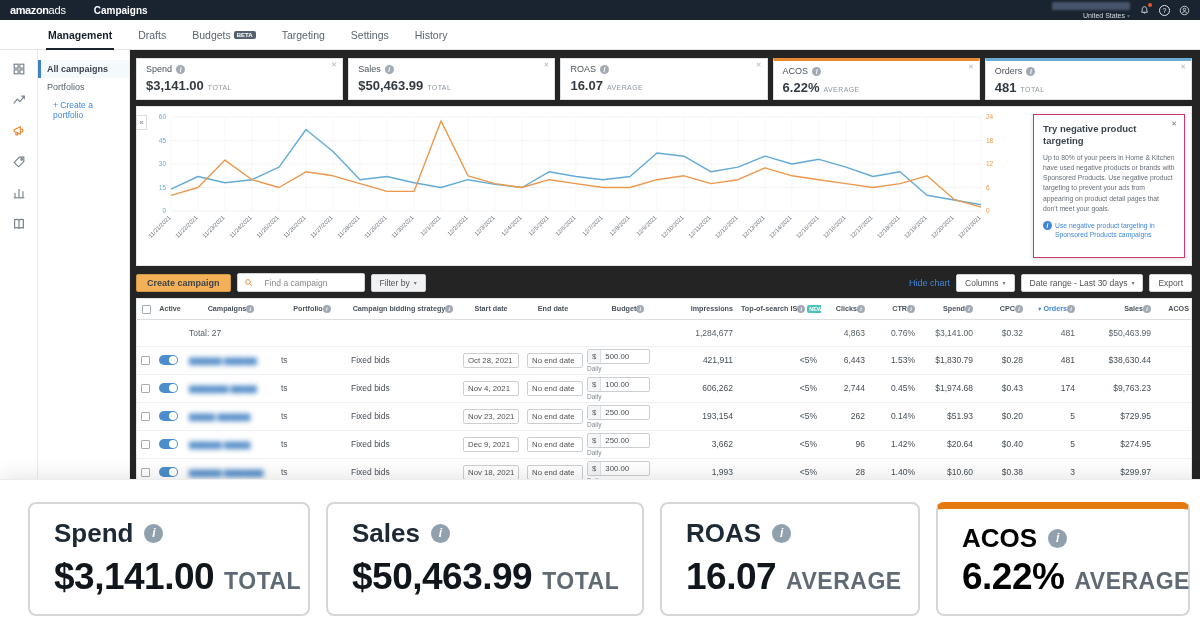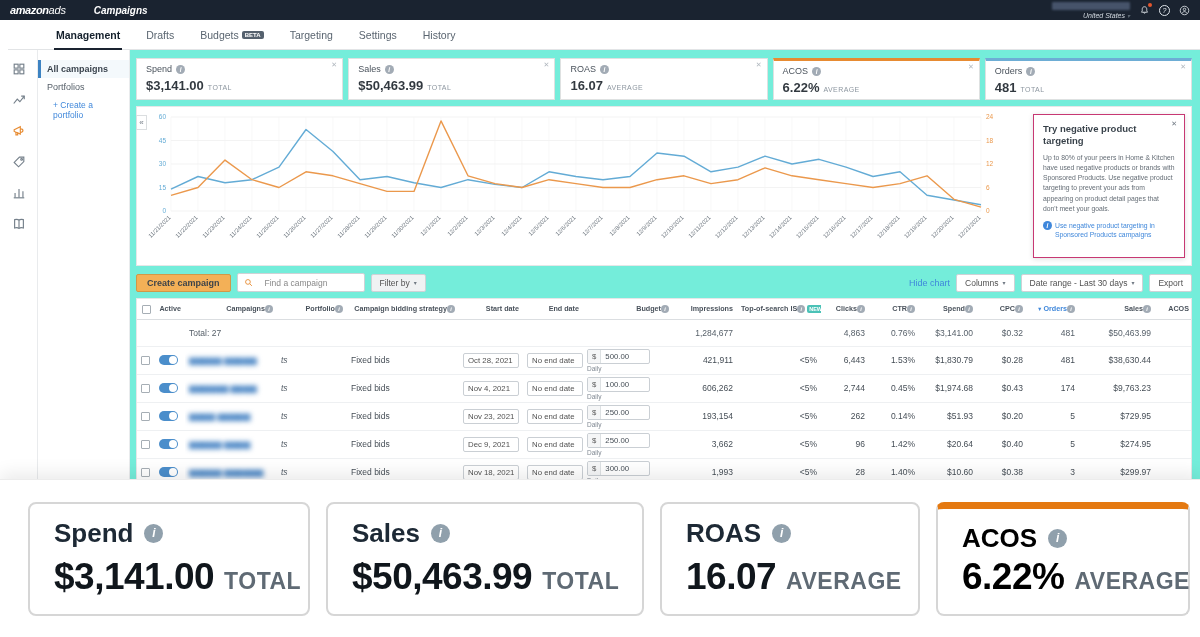--- a/index.html
+++ b/index.html
@@ -1,43 +1,43 @@
 <!DOCTYPE html>
 <html><head>
 <meta charset="utf-8">
 <style>
   * { box-sizing: border-box; margin: 0; padding: 0; }
   html,body { width:1200px; }
   body { font-family: "Liberation Sans", sans-serif; background:#fff; }
   .app { position:relative; width:1200px; height:637px; overflow:hidden; background:#fff; color:#2b3540; }
 
   
-  .navbar { display:flex; align-items:center; height:20px; background:#1a2330; color:#fff; padding:0 10px;font-style:italic; }
+  .navbar { display:flex; align-items:center; height:20px; background:#1a2330; color:#fff; padding:0 10px; }
   .logo { display:flex; align-items:baseline; font-size:11px; cursor:pointer; }
   .logo .b { font-weight:bold; letter-spacing:-0.4px; }
   .logo .l { font-weight:normal; letter-spacing:-0.2px; }
   .nav-section { font-size:10px; font-weight:bold; margin-left:28px; }
   .nav-right { margin-left:auto; display:flex; align-items:center; gap:9px; }
   .account-col { display:flex; flex-direction:column; align-items:flex-end; gap:2px; }
   .account-box { width:78px; height:8px; background:#46536a; border-radius:1px; filter:blur(1px); }
   .country { font-size:7px; color:#d4dbe2; display:flex; gap:2px; align-items:center; }
   .nav-ico { position:relative; display:flex; align-items:center; justify-content:center; cursor:pointer; }
   .nav-ico svg { width:11px; height:11px; stroke:#dfe5ea; fill:none; stroke-width:1.2; }
   .bell-dot { position:absolute; top:-2px; right:-2px; width:4px; height:4px; border-radius:50%; background:#e4572e; }
   .circle-ico { width:11px; height:11px; border:1px solid #dfe5ea; border-radius:50%; font-size:7px; color:#dfe5ea; display:flex; align-items:center; justify-content:center; }
 
   
-  .tabbar { display:flex; align-items:flex-end; gap:22px; background:#fff; padding-left:46px; height:30px; border-bottom:1px solid #e2e4e6;margin-left:8px; }
+  .tabbar { display:flex; align-items:flex-end; gap:22px; background:#fff; padding-left:46px; height:30px; border-bottom:1px solid #e2e4e6; }
   .tab { font-size:10.5px; color:#5a6570; padding:0 2px 8px; position:relative; display:flex; gap:3px; align-items:center; cursor:pointer; }
   .tab.active { color:#14202c; font-weight:bold; }
   .tab.active::after { content:""; position:absolute; left:0; right:0; bottom:-1px; height:2px; background:#1a2330; }
   .beta-badge { font-size:6px; background:#55616e; color:#fff; padding:1px 3px; border-radius:2px; font-weight:bold; }
 
   
-  .dashboard { position:relative; height:515px; display:flex; background:#5eead4; }
+  .dashboard { position:relative; height:515px; display:flex; background:#000000; }
   .dashboard::after { content:""; position:absolute; inset:0; background:rgba(255,255,255,0.14); pointer-events:none; z-index:40; }
 
   .icon-rail { width:38px; background:#fff; border-right:1px solid #e6e8ea; display:flex; flex-direction:column; align-items:center; padding-top:12px; gap:13px; }
   .rail-icon { cursor:pointer; }
   .rail-icon svg { width:14px; height:14px; stroke:#5e6b77; fill:none; stroke-width:1.3; }
   .rail-icon.active svg { stroke:#e47911; }
 
   .subnav { width:92px; background:#fff; border-right:1px solid #e6e8ea; padding-top:10px; font-size:9px; }
   .subnav-item { padding:4px 6px 4px 9px; color:#3a4550; cursor:pointer; }
   .subnav-item.active { font-weight:bold; color:#14202c; border-left:3px solid #1e6fb8; padding-left:6px; background:#f3f8fc; }
@@ -75,31 +75,31 @@
   .search-box input { border:none; outline:none; font-size:8.5px; width:100%; color:#333; background:transparent; font-family:"Liberation Sans",sans-serif; }
   .chip { background:#eef0f1; border:1px solid #c6cbd0; border-radius:2px; font-size:8.5px; padding:3px 8px; color:#333; display:flex; gap:4px; align-items:center; cursor:pointer; }
   .btn-ghost { background:#fff; border:1px solid #c6cbd0; border-radius:2px; font-size:8.5px; padding:3px 8px; color:#333; display:flex; gap:4px; align-items:center; cursor:pointer; }
   .caret { font-size:6px; color:#5a6570; }
   .spacer { flex:1; }
   .link-blue { color:#2074d5; font-size:9px; cursor:pointer; }
 
   
   .table-wrap { margin-top:6px; background:#fff; border:1px solid #e1e3e5; flex:1; overflow:hidden; }
   table { border-collapse:collapse; table-layout:fixed; font-size:8.5px; }
-  th { font-size:7.2px; font-weight:bold; color:#2b3540; padding:5px 4px; border-bottom:1px solid #d5d9dc; text-align:right; white-space:nowrap; overflow:hidden; height:20px; cursor:pointer; }
+  th { font-size:7.2px; font-weight:bold; color:#2b3540; padding:5px 4px; border-bottom:1px solid #d5d9dc; text-align:center; white-space:nowrap; overflow:hidden; height:20px; cursor:pointer; }
   th.right, td.right { text-align:right; }
   th.sorted { color:#2074d5; }
   .sort-arrow { font-size:5.5px; color:#2074d5; margin-right:1px; }
   td { padding:2px 4px; border-bottom:1px solid #eceef0; color:#1f2933; height:27px; overflow:hidden; white-space:nowrap; }
   .total-row td { color:#3a4550; }
   .checkbox { width:9px; height:9px; border:1px solid #98a1a9; border-radius:1px; background:#fff; display:inline-block; vertical-align:middle; cursor:pointer; }
   .toggle { width:19px; height:10px; border-radius:5px; background:#2e7cc3; position:relative; display:inline-block; vertical-align:middle; cursor:pointer; }
   .toggle::after { content:""; position:absolute; right:1px; top:1px; width:8px; height:8px; background:#fff; border-radius:50%; }
   .blur-name { color:#3a7bc0; filter:blur(2.5px); font-size:8.5px; cursor:pointer; }
-  .portfolio-frag { color:#3a4550;font-style:italic; }
+  .portfolio-frag { color:#3a4550; }
   .date-field { border:1px solid #c2c8cd; border-radius:2px; background:#fff; padding:2px 4px; font-size:7.8px; display:inline-block; min-width:56px; color:#333; cursor:text; }
   .budget-box { display:inline-flex; border:1px solid #c2c8cd; border-radius:2px; background:#fff; font-size:7.8px; overflow:hidden; cursor:text; }
   .budget-box .cur { padding:2px 4px; border-right:1px solid #d8dcdf; background:#f4f5f6; color:#444; }
   .budget-box .val { padding:2px 6px 2px 4px; min-width:48px; }
   .budget-cadence { font-size:6.5px; color:#6b7580; margin-top:1px; }
   .new-badge { background:#2eb8ac; color:#fff; font-size:5.5px; font-weight:bold; padding:1px 2px; border-radius:2px; margin-left:2px; }
 
   
   .zoom-band { position:absolute; left:0; right:0; bottom:0; height:158px; background:#fff; border-top:1px solid #ececec; box-shadow:0 -6px 16px rgba(0,0,0,0.08); display:flex; align-items:center; gap:16px; padding:0 28px; z-index:50; }
   .zoom-card { border:2px solid #d6d6d6; border-radius:8px; background:#fff; height:114px; padding:14px 24px 16px; display:flex; flex-direction:column; justify-content:space-between; flex:0 0 auto; }

